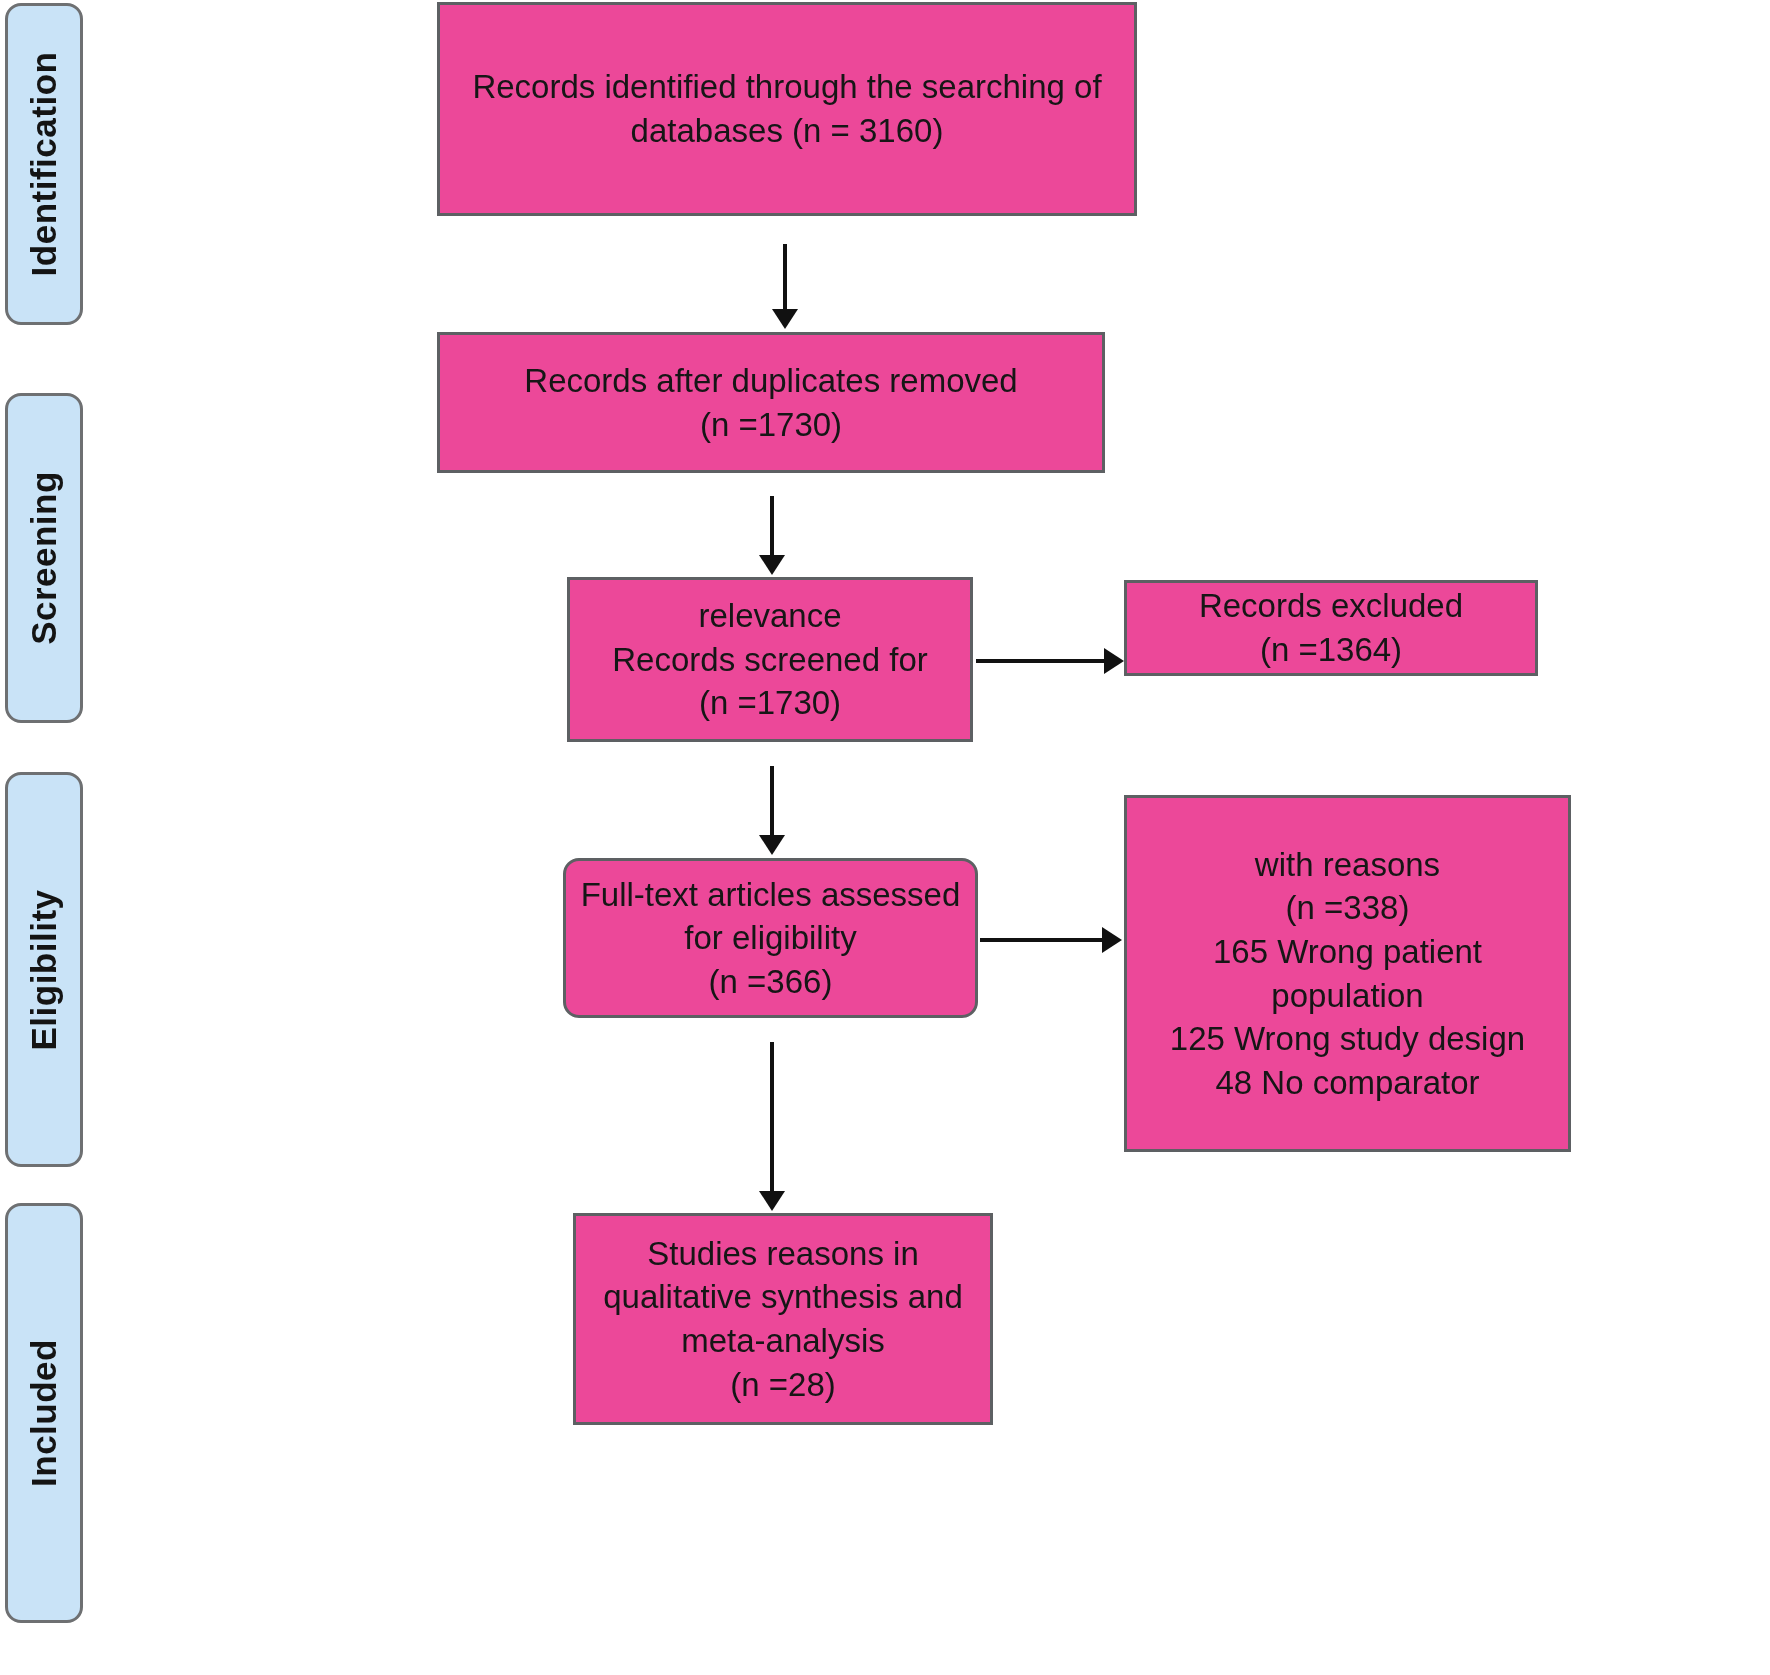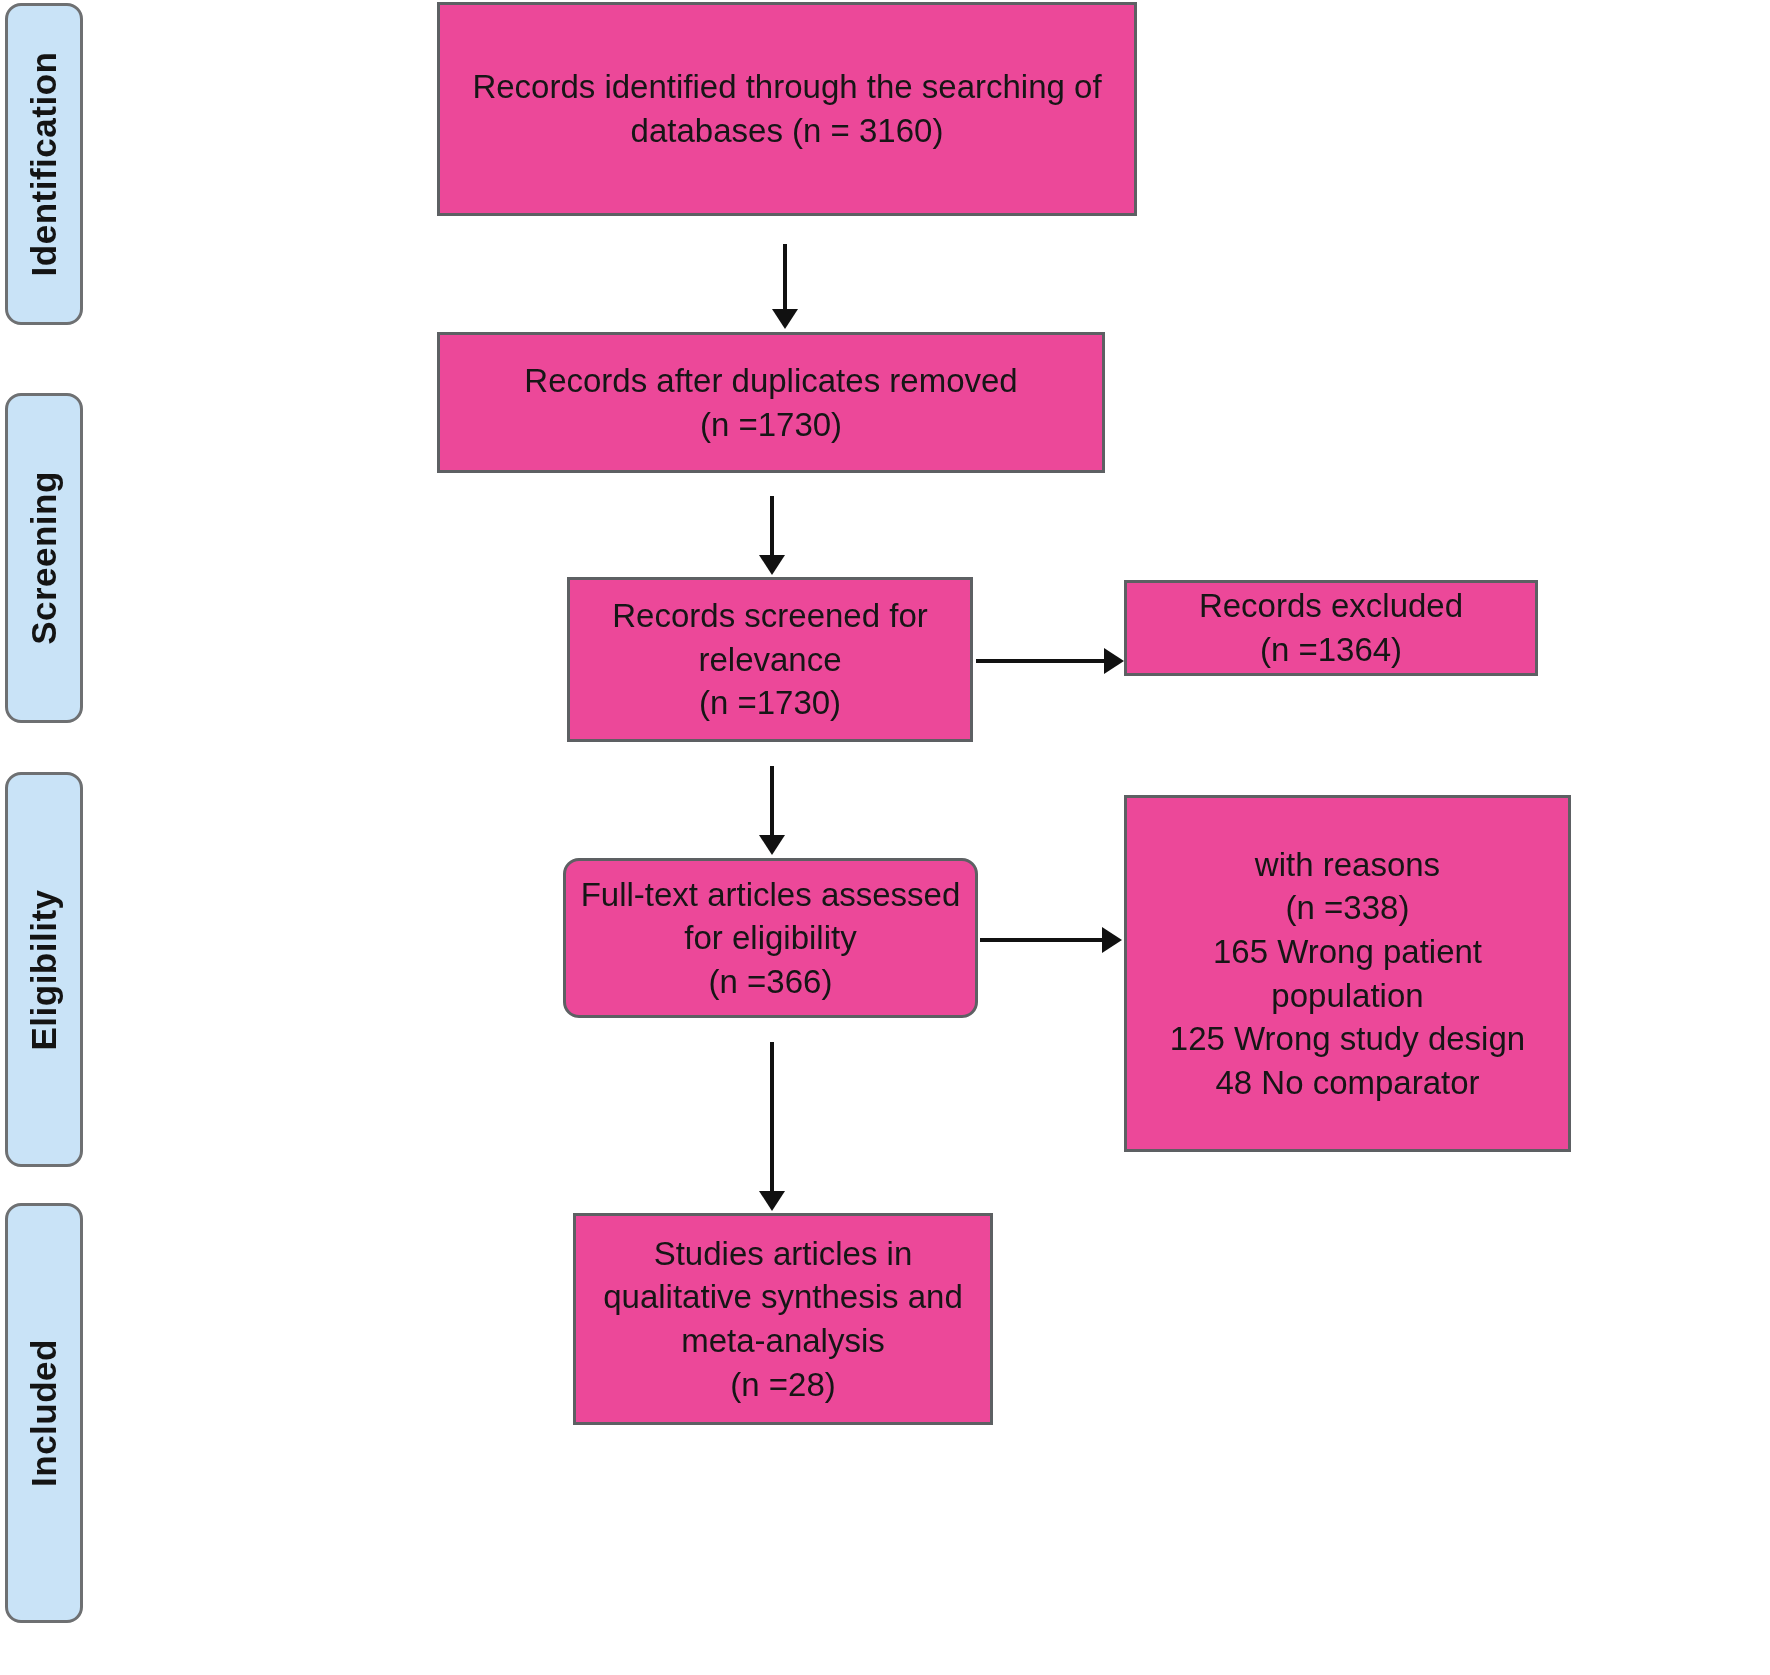--- a/index.html
+++ b/index.html
@@ -147,22 +147,22 @@
     <span class="lines">
       <span class="ln">Records after duplicates removed</span>
       <span class="ln">(n =1730)</span>
     </span>
   </div>
 
   <div class="arrow-v" id="arrow-duplicates-to-screened"></div>
 
   <div class="box" id="box-screened">
     <span class="lines">
+      <span class="ln">relevance</span>
       <span class="ln">Records screened for</span>
-      <span class="ln">relevance</span>
       <span class="ln">(n =1730)</span>
     </span>
   </div>
 
   <div class="arrow-h" id="arrow-screened-to-excluded"></div>
 
   <div class="box" id="box-excluded">
     <span class="lines">
       <span class="ln">Records excluded</span>
       <span class="ln">(n =1364)</span>
@@ -189,20 +189,20 @@
       <span class="ln">population</span>
       <span class="ln">125 Wrong study design</span>
       <span class="ln">48 No comparator</span>
     </span>
   </div>
 
   <div class="arrow-v" id="arrow-fulltext-to-included"></div>
 
   <div class="box" id="box-included">
     <span class="lines">
-      <span class="ln">Studies articles in</span>
+      <span class="ln">Studies reasons in</span>
       <span class="ln">qualitative synthesis and</span>
       <span class="ln">meta-analysis</span>
       <span class="ln">(n =28)</span>
     </span>
   </div>
 
 </div>
 
 </body></html>

